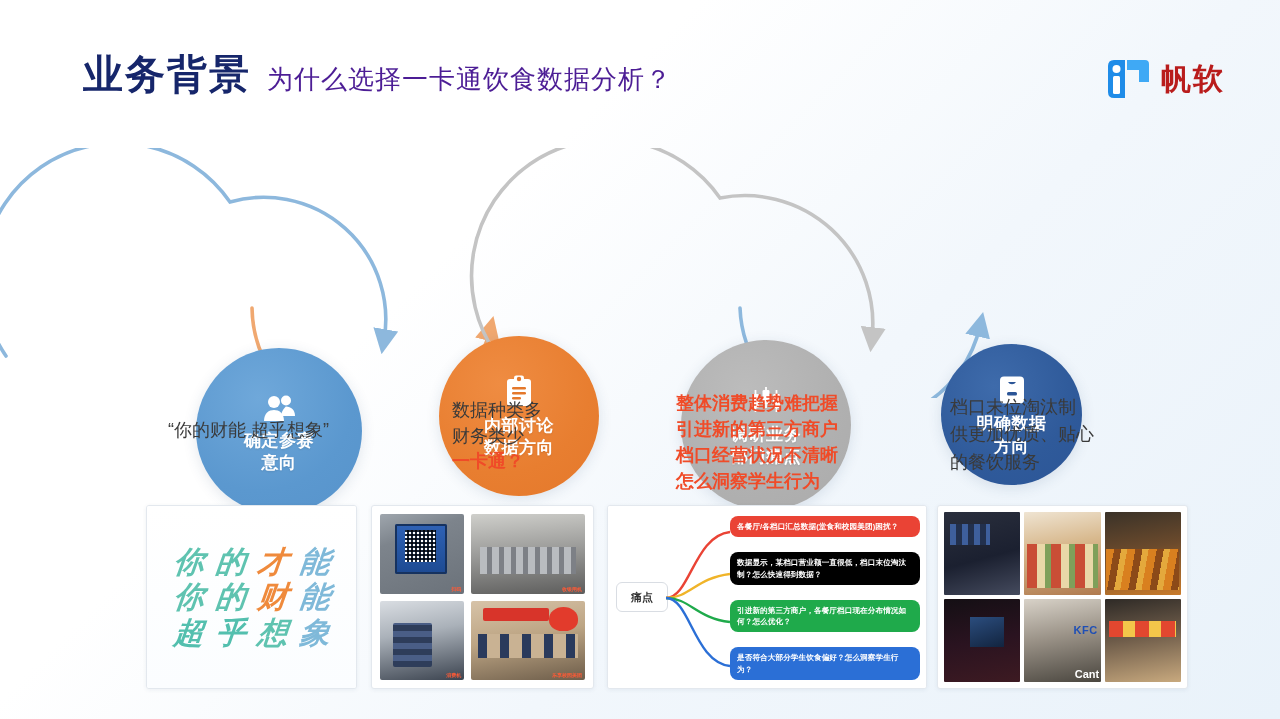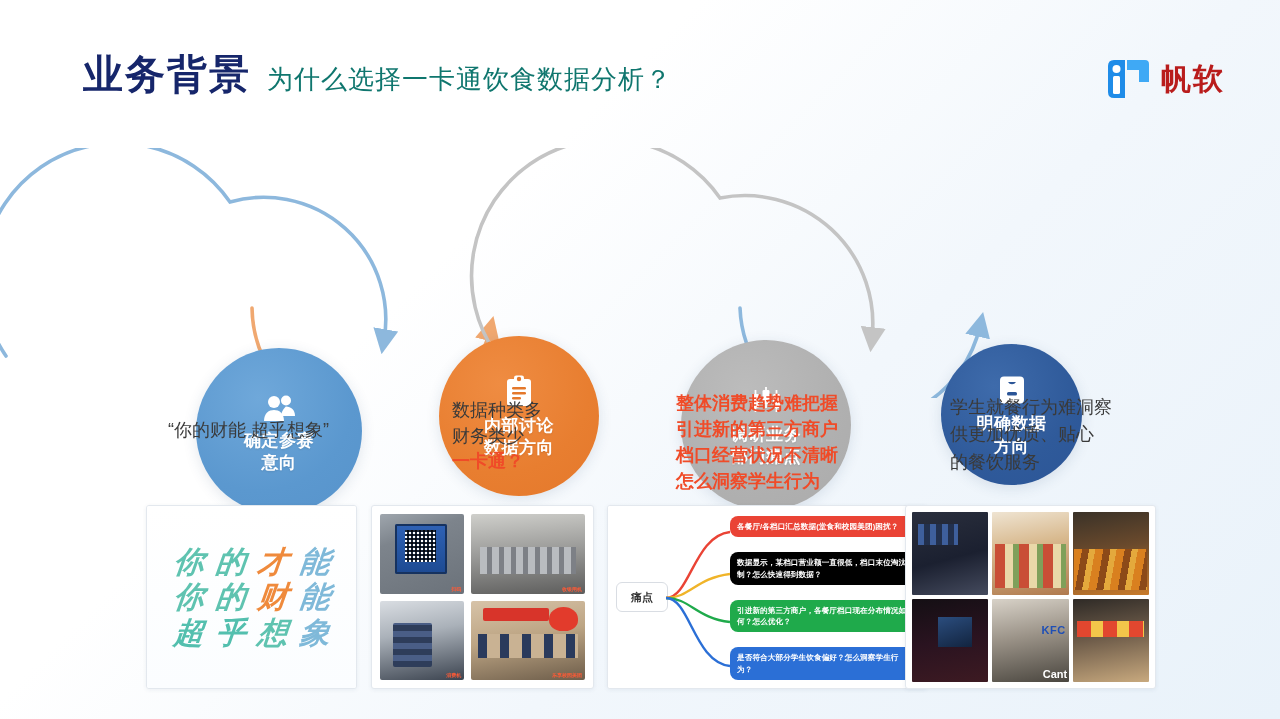--- a/index.html
+++ b/index.html
@@ -14,21 +14,21 @@
   }
 
   
   .header { position: absolute; top: 54px; left: 66px; right: 50px; height: 60px; }
   .title-row { display: flex; align-items: baseline; margin-left: 17px; }
   .title-main {
     font-size: 40px; font-weight: 700; color: #16266b;
     letter-spacing: 2px; line-height: 1;
   }
   .title-sub {
-    font-size: 26px; font-weight: 400; color: #0f766e;
+    font-size: 26px; font-weight: 400; color: #4c1d95;
     letter-spacing: 1px; margin-left: 16px; line-height: 1;
   }
 
   .logo { position: absolute; top: 56px; right: 55px; display: flex; align-items: center; gap: 10px; }
   .logo-mark { width: 46px; height: 46px; position: relative; }
   .logo-text { font-size: 30px; font-weight: 700; color: #b91c1c; letter-spacing: 2px; }
 
   
   .flow { position: absolute; top: 148px; left: 0; width: 1280px; height: 250px; }
   .arcs { position: absolute; inset: 0; }
@@ -58,21 +58,21 @@
   .cap-red { color: #f04b28; font-weight: 700; }
 
   
   .panels { position: absolute; left: 0; top: 505px; width: 1280px; height: 188px; }
   .panel { position: absolute; top: 0; height: 184px; background: #fff;
            border: 1px solid #e3e8ee; border-radius: 3px; overflow: hidden;
            box-shadow: 0 1px 4px rgba(30,60,100,.07); }
   #panel0 { left: 146px; width: 211px; }
   #panel1 { left: 371px; width: 223px; }
   #panel2 { left: 607px; width: 320px; }
-  #panel3 { left: 905px; width: 251px; }
+  #panel3 { left: 937px; width: 251px; }
 
   
   .callig { width: 100%; height: 100%; display: flex; flex-direction: column;
             justify-content: center; align-items: center; gap: 4px;
             background: linear-gradient(180deg,#ffffff,#fbfdff); }
   .callig-row { display: flex; gap: 12px; }
   .cg { font-family: "DejaVu Serif", "Liberation Serif", serif; font-size: 30px;
         font-style: italic; font-weight: 700; color: #5fc3b0; line-height: 1.05;
         transform: skewX(-6deg); }
   .cg.blue { color: #7fb9d9; }
@@ -272,21 +272,21 @@
 </div>
 
 <div class="caption" id="cap2">
   <div>整体消费趋势难把握</div>
   <div>引进新的第三方商户</div>
   <div>档口经营状况不清晰</div>
   <div>怎么洞察学生行为</div>
 </div>
 
 <div class="caption" id="cap3">
-  <div>学生就餐行为难洞察</div>
+  <div>档口末位淘汰制</div>
   <div>供更加优质、贴心</div>
   <div>的餐饮服务</div>
 </div>
 
 <div class="panels">
 
   <div class="panel" id="panel0">
     <div class="callig">
       <div class="callig-row">
         <span class="cg">你</span>

